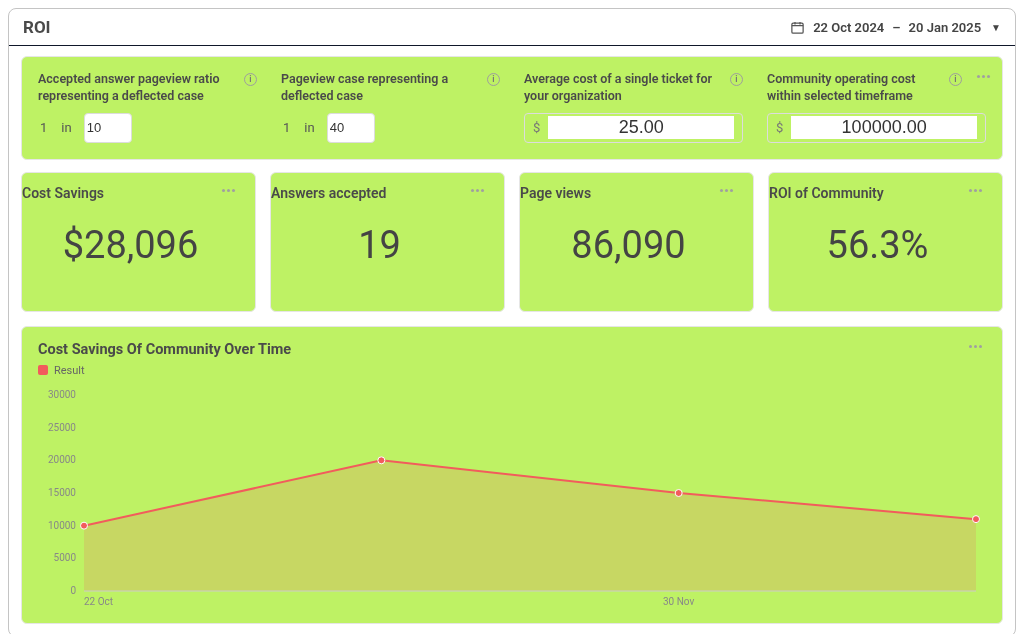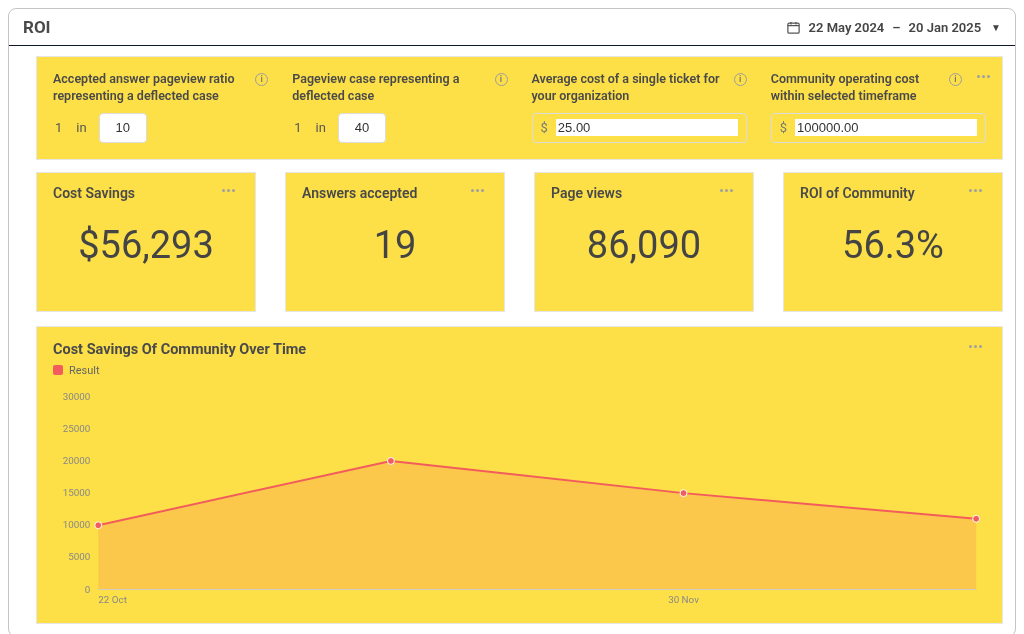--- a/index.html
+++ b/index.html
@@ -38,23 +38,22 @@
     color: #444;
     cursor: pointer;
   }
   .date-range svg { width: 15px; height: 15px; }
   .tri-down { margin-left:2px; font-size:10px; }
 
   .content { padding: 10px 12px 12px 12px; }
 
   .card {
     border: 1px solid #e6e6e6;
-    border-radius: 0;
-    background: #fde047;
-    margin-left: 15px;
+    border-radius: 6px;
+    background: #bef264;
   }
 
   .inputs-card { padding: 14px 16px 16px 16px; display:flex; gap: 24px; }
   .input-group { flex: 1 1 0; min-width: 0; display:flex; flex-direction:column; }
   .input-group.last { flex: 1 1 0; }
   .input-label {
     font-size: 12.5px;
     font-weight: 600;
     color: #4a4a4a;
     line-height: 1.35;
@@ -71,39 +70,39 @@
     display: inline-flex;
     align-items:center; justify-content:center;
     font-size: 9px; color:#777;
   }
   .ratio-row { display:flex; align-items:center; gap:10px; font-size:13px; color:#555;}
   .ratio-one { padding: 0 2px; }
   .ratio-in { padding: 0 2px; }
   .small-input {
     width: 48px; height: 30px;
     border:1px solid #dcdcdc; border-radius:4px;
-    text-align:center; font-size:13px; color:#333;
+    text-align:left; font-size:13px; color:#333;
     outline:none;
   }
   .money-input-wrap {
     display:flex; align-items:center;
     border:1px solid #dcdcdc; border-radius:4px;
     height: 30px; padding: 0 8px; gap:8px;
   }
   .currency { color:#777; font-size:13px; }
   .money-input {
-    border:none; outline:none; font-size:13px; color:#333; width:100%;
+    border:none; outline:none; font-size:18px; color:#333; width:100%;text-align:center;
   }
   .more-icon {
     display:inline-flex; gap:2px; cursor:pointer; padding:4px;
   }
   .more-icon span { width:3px; height:3px; background:#a0a0a0; border-radius:50%;}
 
   .kpi-row { display:flex; gap:14px; margin-top:12px; }
-  .kpi-card { flex:1 1 0; padding:12px 16px 8px 16px; min-height:140px; position:relative; }
+  .kpi-card { flex:1 1 0; padding:12px 16px 8px 0; min-height:140px; position:relative; }
   .kpi-head { display:flex; justify-content:space-between; align-items:flex-start; margin-bottom: 12px;}
   .kpi-title { font-size:14px; font-weight:600; color:#4a4a4a; }
   .kpi-value { font-size:38px; font-weight:400; color:#444; text-align:center; margin-top: 22px;}
 
   .chart-card { margin-top:14px; padding:14px 16px 8px 16px; }
   .chart-head { display:flex; justify-content:space-between; align-items:flex-start; }
   .chart-title { font-size:14.5px; font-weight:700; color:#4a4a4a; }
   .legend { display:flex; align-items:center; gap:6px; margin-top:6px; font-size:11px; color:#666;}
   .legend-swatch { width:10px; height:10px; border-radius:2px; background:#f25c5c; }
 
@@ -117,21 +116,21 @@
 
   <div class="header">
     <div class="title">ROI</div>
     <div class="date-range">
       <svg viewBox="0 0 24 24" fill="none" stroke="#555" stroke-width="2">
         <rect x="3" y="5" width="18" height="16" rx="2"></rect>
         <line x1="3" y1="9" x2="21" y2="9"></line>
         <line x1="8" y1="3" x2="8" y2="7"></line>
         <line x1="16" y1="3" x2="16" y2="7"></line>
       </svg>
-      <span>22 May 2024</span>
+      <span>22 Oct 2024</span>
       <span>–</span>
       <span>20 Jan 2025</span>
       <span class="tri-down">▼</span>
     </div>
   </div>
 
   <div class="content">
 
     <div class="card inputs-card">
 
@@ -192,21 +191,21 @@
 
       <div class="card kpi-card">
         <div class="kpi-head">
           <div class="kpi-title">Cost Savings</div>
           <span class="more-icon">
               <span></span>
               <span></span>
               <span></span>
             </span>
         </div>
-        <div class="kpi-value">$56,293</div>
+        <div class="kpi-value">$28,096</div>
       </div>
 
       <div class="card kpi-card">
         <div class="kpi-head">
           <div class="kpi-title">Answers accepted</div>
           <span class="more-icon">
               <span></span>
               <span></span>
               <span></span>
             </span>

